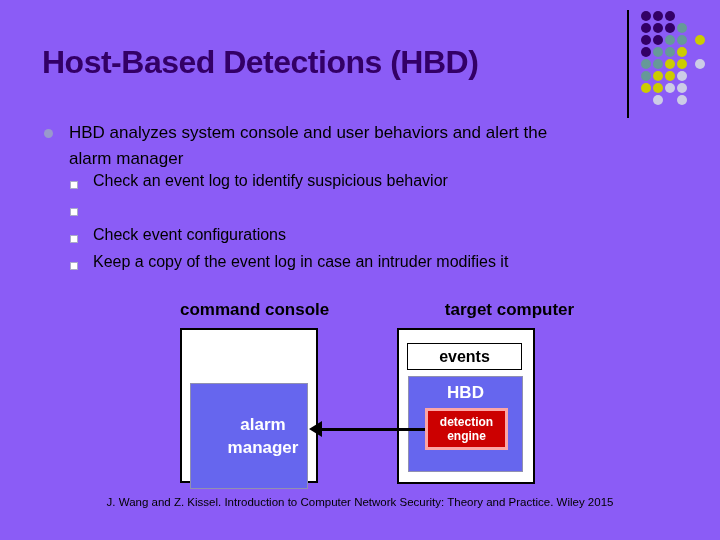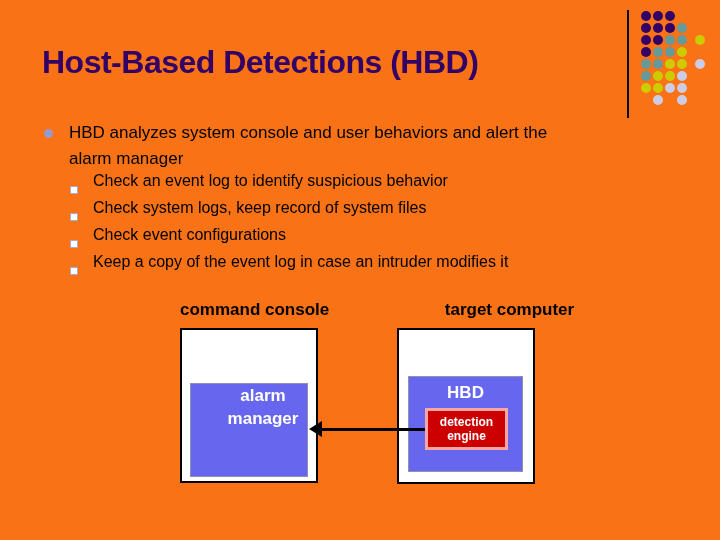--- a/index.html
+++ b/index.html
@@ -1,17 +1,17 @@
 <!DOCTYPE html>
 <html style="--title-color: #330066; --bullet-color: #9999CC; --blue: #6666EE; --red: #CC0000;"><head>
 <meta charset="utf-8">
 <style>
   html,body{margin:0;padding:0;background:#ffffff;}
   .slide{
-    position:relative;width:720px;height:540px;background:#f97316;overflow:hidden;
+    position:relative;width:720px;height:540px;background:#8b5cf6;overflow:hidden;
     font-family:"Liberation Sans",sans-serif;color:#000;
   }
   
   .title{
     position:absolute;left:42px;top:44px;font-size:32px;font-weight:bold;
     color:var(--title-color,#330066);letter-spacing:-0.5px;white-space:nowrap;
   }
   
   .vline{position:absolute;left:627px;top:10px;width:1.5px;height:108px;background:#000;}
   .decor-dot{position:absolute;width:10px;height:10px;border-radius:50%;}
@@ -19,37 +19,37 @@
   .bullet-marker{
     position:absolute;left:44px;top:129px;width:9px;height:9px;border-radius:50%;
     background:var(--bullet-color,#9999CC);
   }
   .bullet-text{
     position:absolute;left:69px;top:120px;width:590px;font-size:17px;line-height:26px;
     white-space:pre-line;
   }
   
   .sublist{position:absolute;left:70px;top:167px;width:610px;}
-  .subitem{display:flex;align-items:flex-end;height:27px;}
+  .subitem{display:flex;align-items:center;height:27px;}
   .sub-square{
     width:8px;height:8px;margin-top:8px;margin-right:15px;flex:0 0 8px;
     border:1px solid #AAAAC8;background:#fff;box-sizing:border-box;
   }
   .subitem .txt{font-size:16px;line-height:27px;white-space:nowrap;}
   
   .diag-label{
     position:absolute;top:300px;height:20px;font-size:17px;font-weight:bold;
     text-align:center;white-space:nowrap;
   }
   .outer-box{position:absolute;top:328px;width:138px;background:#fff;border:2px solid #000;box-sizing:border-box;}
   .blue-box{position:absolute;background:var(--blue,#6666EE);border:1px solid #9090b0;box-sizing:border-box;}
   .blue-box .wlabel{
     color:#fff;font-weight:bold;font-size:17px;text-align:center;line-height:23px;white-space:pre-line;
   }
-  .alarm{left:190px;top:383px;width:118px;height:94px;display:flex;align-items:flex-start;justify-content:center;padding-left:28px;}
+  .alarm{left:190px;top:383px;width:118px;height:106px;display:flex;align-items:center;justify-content:center;padding-left:28px;}
   .hbdbox{left:408px;top:376px;width:115px;height:96px;}
   .hbd-title{position:absolute;left:0;top:6px;width:100%;text-align:center;color:#fff;font-weight:bold;font-size:17px;}
   .events-box{
     position:absolute;left:407px;top:343px;width:115px;height:27px;background:#fff;
     border:1.5px solid #000;box-sizing:border-box;display:flex;align-items:center;justify-content:center;
     font-size:16px;font-weight:bold;
   }
   .engine-box{
     position:absolute;left:425px;top:408px;width:83px;height:42px;background:var(--red,#CC0000);
     border:3px solid #fca5a5;box-sizing:border-box;display:flex;align-items:center;justify-content:center;
@@ -113,21 +113,20 @@
   <div class="bullet-text">HBD analyzes system console and user behaviors and alert the
 alarm manager</div>
 
   <div class="sublist">
     <div class="subitem">
       <span class="sub-square"></span>
       <span class="txt">Check an event log to identify suspicious behavior</span>
     </div>
     <div class="subitem">
       <span class="sub-square"></span>
-      <span class="txt">Check system logs, keep record of system files</span>
     </div>
     <div class="subitem">
       <span class="sub-square"></span>
       <span class="txt">Check event configurations</span>
     </div>
     <div class="subitem">
       <span class="sub-square"></span>
       <span class="txt">Keep a copy of the event log in case an intruder modifies it</span>
     </div>
   </div>
@@ -136,27 +135,31 @@
   <div class="diag-label" style="left:395px;width:145px;margin-left:42px;">target computer</div>
 
   <div class="outer-box" style="left:180px;height:155px;"></div>
   <div class="outer-box" style="left:397px;height:156px;"></div>
 
   <div class="blue-box alarm">
     <div class="wlabel">alarm
 manager</div>
   </div>
 
+  <div class="events-box">
+    <span>events</span>
+  </div>
 
   <div class="blue-box hbdbox">
     <div class="hbd-title">HBD</div>
   </div>
 
   <div class="engine-box">
     <span>detection
 engine</span>
   </div>
 
   <div class="arrow-line"></div>
   <div class="arrow-head"></div>
 
+  <div class="citation">J. Wang and Z. Kissel. Introduction to Computer Network Security: Theory and Practice. Wiley 2015</div>
 
 </div>
 
 </body></html>

